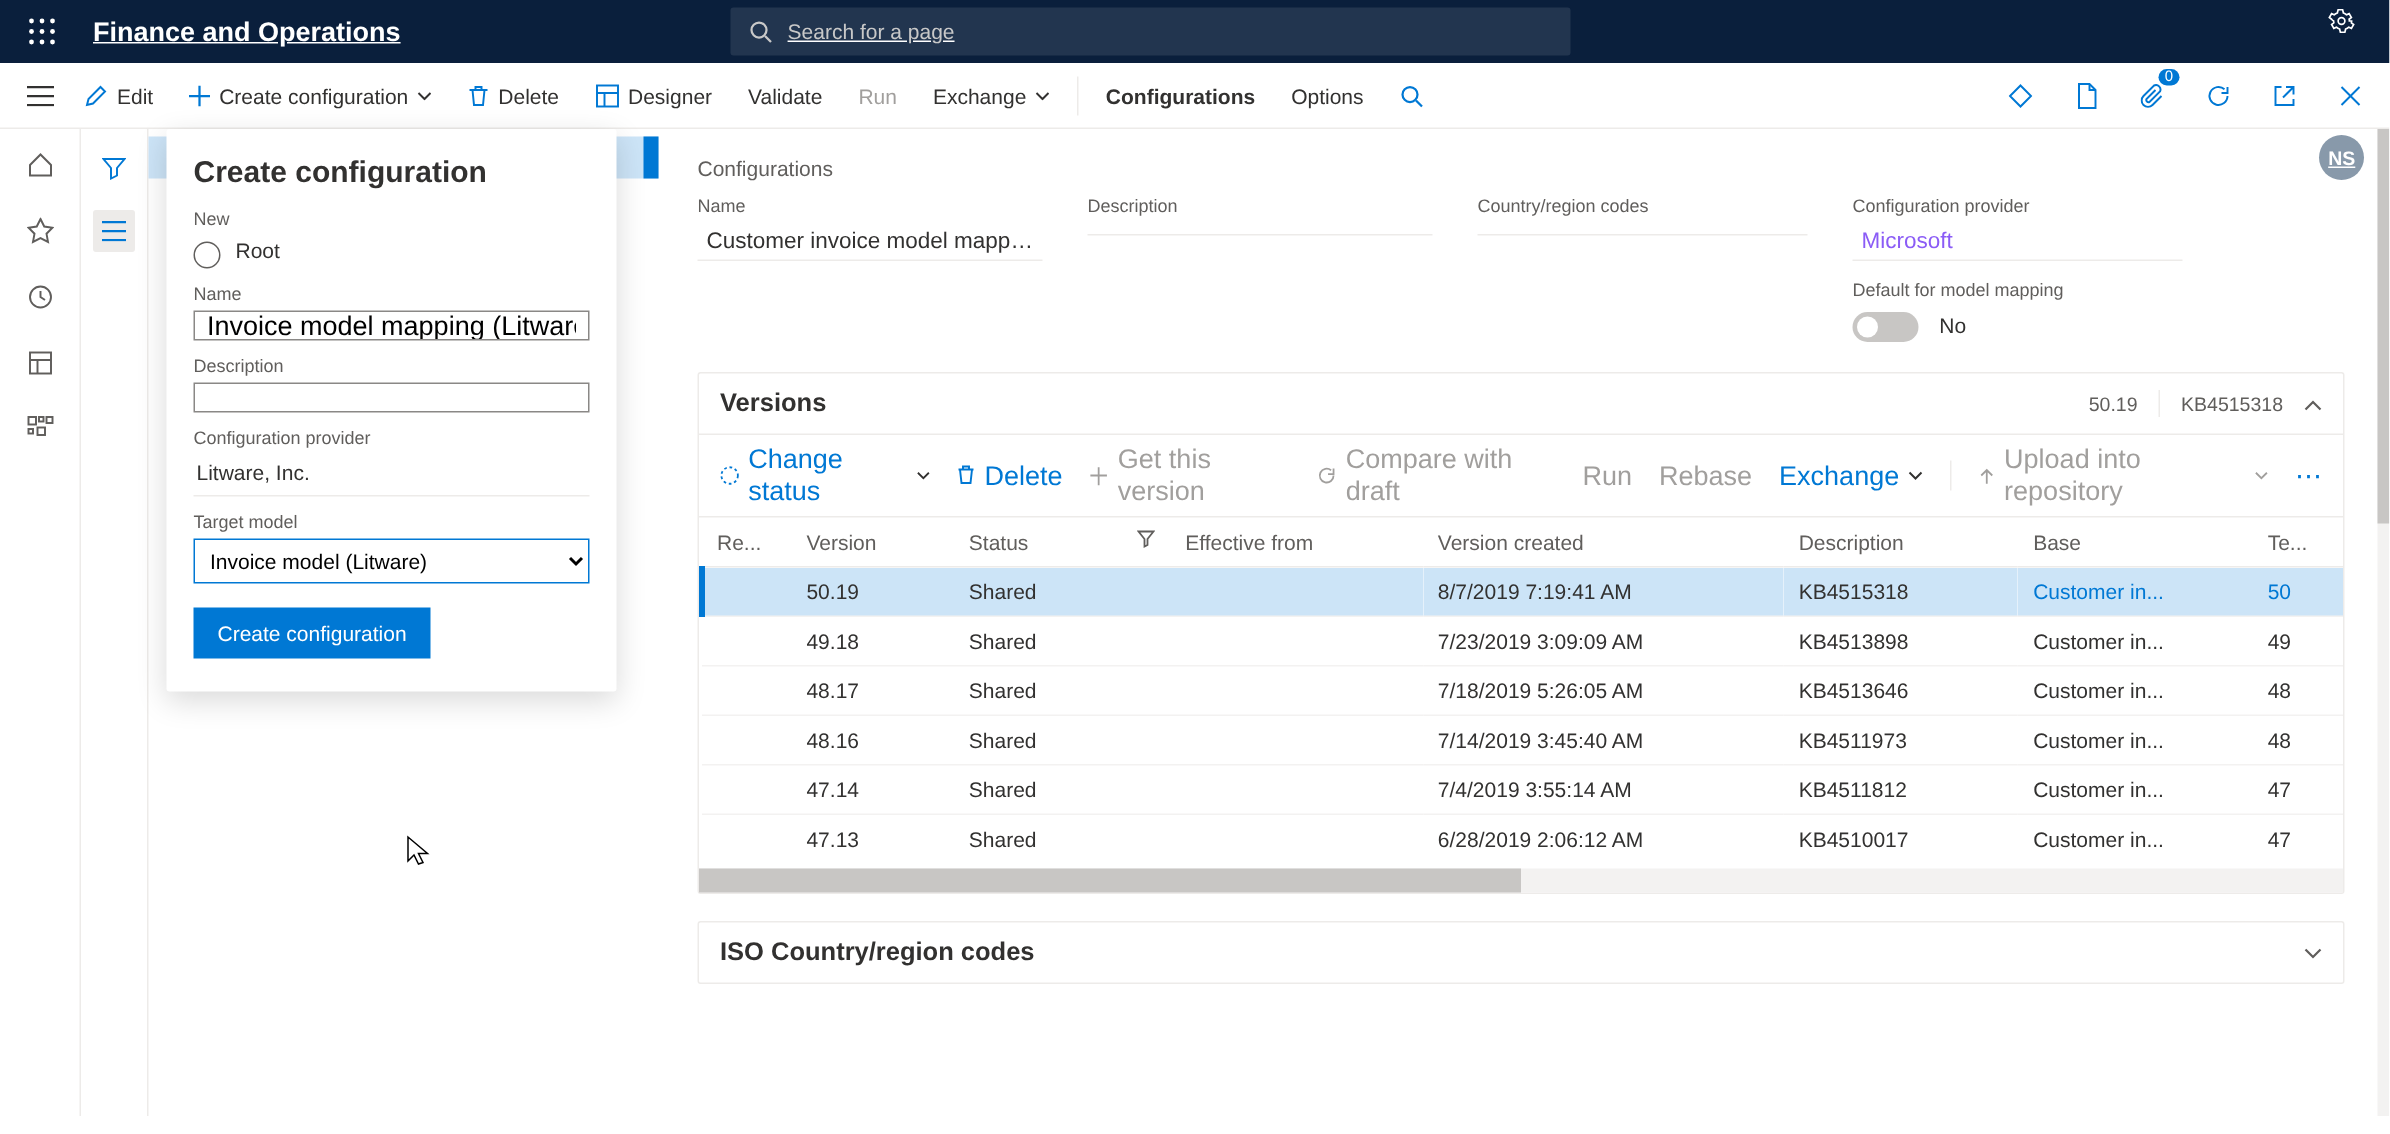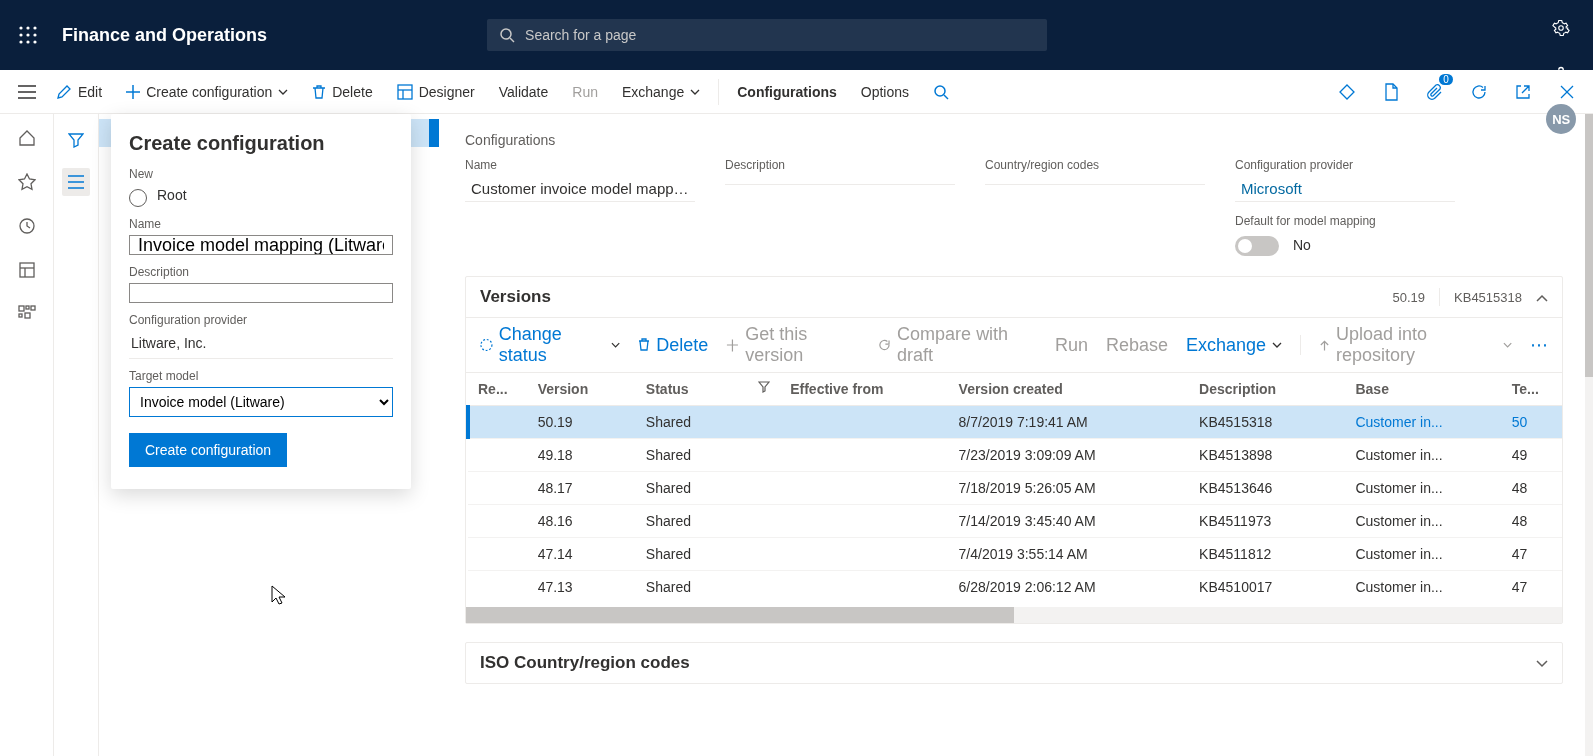--- a/index.html
+++ b/index.html
@@ -1,18 +1,18 @@
 <!DOCTYPE html>
 <html><head>
 <meta charset="utf-8">
 <style>
 * { box-sizing: border-box; margin: 0; padding: 0; font-family: "Segoe UI", Arial, sans-serif; }
 body { width: 1593px; height: 756px; overflow: hidden; background: #fff; font-size: 14px; color: #323130; }
 
-.topbar { height: 70px; background: #0a1f3c; color: #fff; display: flex; align-items: center; padding: 0 12px; }
+.topbar { height: 42px; background: #0a1f3c; color: #fff; display: flex; align-items: center; padding: 0 12px; text-decoration: underline; }
 .topbar .waffle { width: 32px; height: 32px; display: flex; align-items: center; justify-content: center; cursor: pointer; }
 .topbar .app-title { font-size: 18px; font-weight: 600; margin-left: 18px; }
 .topbar .search { width: 560px; height: 32px; background: rgba(255,255,255,0.1); border-radius: 2px; display: flex; align-items: center; padding: 0 12px; margin-left: 220px; color: #c8c8c8; }
 .topbar .search svg { margin-right: 10px; }
 .topbar .right { display: flex; align-items: center; gap: 20px; margin-left: auto; flex-direction: column; }
 .topbar .right .icon-btn { width: 24px; height: 24px; display:flex; align-items:center; justify-content:center; cursor:pointer; }
 .topbar .avatar { width: 30px; height: 30px; border-radius: 50%; background: #8899aa; color: #fff; display: flex; align-items: center; justify-content: center; font-size: 13px; font-weight: 600; }
 
 .cmdbar { height: 44px; border-bottom: 1px solid #edebe9; display: flex; align-items: center; padding: 0 12px; gap: 4px; }
 .cmdbar .ham { width: 30px; display:flex; justify-content:center; cursor:pointer; }
@@ -35,38 +35,38 @@
 .treecol { width: 340px; position:relative; }
 .tree-sel { position:absolute; top:5px; right:0; width:10px; height:28px; background:#0078d4;}
 .tree-sel-bg { position:absolute; top:5px; left:0; right:0; height:28px; background:#cce4f7;}
 
 .main { flex: 1; padding: 18px 30px 10px 26px; overflow:hidden; position:relative;}
 .main .breadcrumb { color:#605e5c; font-size:14px; margin-bottom:10px;}
 .main .fields { display:flex; gap: 30px; margin-bottom: 20px; flex-wrap:wrap;}
 .main .fg { display:flex; flex-direction:column; gap:4px; }
 .main .fg .lbl { font-size:12px; color:#605e5c;}
 .main .fg .val { font-size:15px; padding:4px 6px; border-bottom:1px solid #edebe9; min-width:220px; white-space:nowrap; overflow:hidden; text-overflow:ellipsis;}
-.main .fg .val.link { color:#0369a1; }
+.main .fg .val.link { color:#8b5cf6; }
 .main .fg .static { font-size:12px; color:#605e5c; margin-top:8px;}
 .toggle { width:44px; height:20px; border-radius:10px; background:#c8c6c4; position:relative; display:inline-block; margin-right:10px; vertical-align:middle;}
 .toggle::after { content:''; width:14px; height:14px; border-radius:50%; background:#fff; position:absolute; top:3px; left:3px;}
 
 .panel { border:1px solid #edebe9; border-radius:2px; margin-bottom:18px;}
 .panel-hdr { display:flex; align-items:center; padding:10px 14px; font-size:17px; font-weight:600;}
 .panel-hdr .meta { margin-left:auto; display:flex; align-items:center; gap:14px; font-weight:400; font-size:13px; color:#605e5c;}
 .panel-hdr .meta .sep { width:1px; height:18px; background:#edebe9;}
 .panel-hdr .chev { cursor:pointer; color:#605e5c;}
 
 .panel-toolbar { display:flex; align-items:center; gap:18px; padding:6px 14px; border-top:1px solid #edebe9; border-bottom:1px solid #edebe9; font-size:18px;}
 .panel-toolbar .tb { display:flex; align-items:center; gap:6px; color:#0078d4; cursor:pointer;}
 .panel-toolbar .tb.disabled { color:#a19f9d; cursor:not-allowed;}
 .panel-toolbar .dots { color:#0078d4; cursor:pointer; margin-left:auto;}
 
 .grid { width:100%; border-collapse:collapse; font-size:14px;}
-.grid th { text-align:left; font-weight:700; color:#605e5c; padding:8px 10px; border-bottom:1px solid #edebe9; position:relative;}
+.grid th { text-align:left; font-weight:400; color:#605e5c; padding:8px 10px; border-bottom:1px solid #edebe9; position:relative;}
 .grid td { padding:8px 10px; border-bottom:1px solid #f3f2f1; white-space:nowrap; overflow:hidden; text-overflow:ellipsis;}
 .grid tr.selected td { background:#cce4f7;}
 .grid tr.selected td:first-child { border-left:4px solid #0078d4;}
 .grid td.link { color:#0078d4;}
 .grid-wrap { overflow:auto; max-height:230px; position:relative;}
 .hscroll { height:16px; background:#f3f2f1; position:relative; margin-top:4px;}
 .hscroll .thumb { position:absolute; left:0; top:0; height:100%; width:50%; background:#c8c6c4;}
 
 
 .popup { position:absolute; top:0px; left:12px; width:300px; background:#fff; box-shadow:0 6px 20px rgba(0,0,0,0.15); padding:18px 18px 22px; border-radius:2px; z-index:50;}

